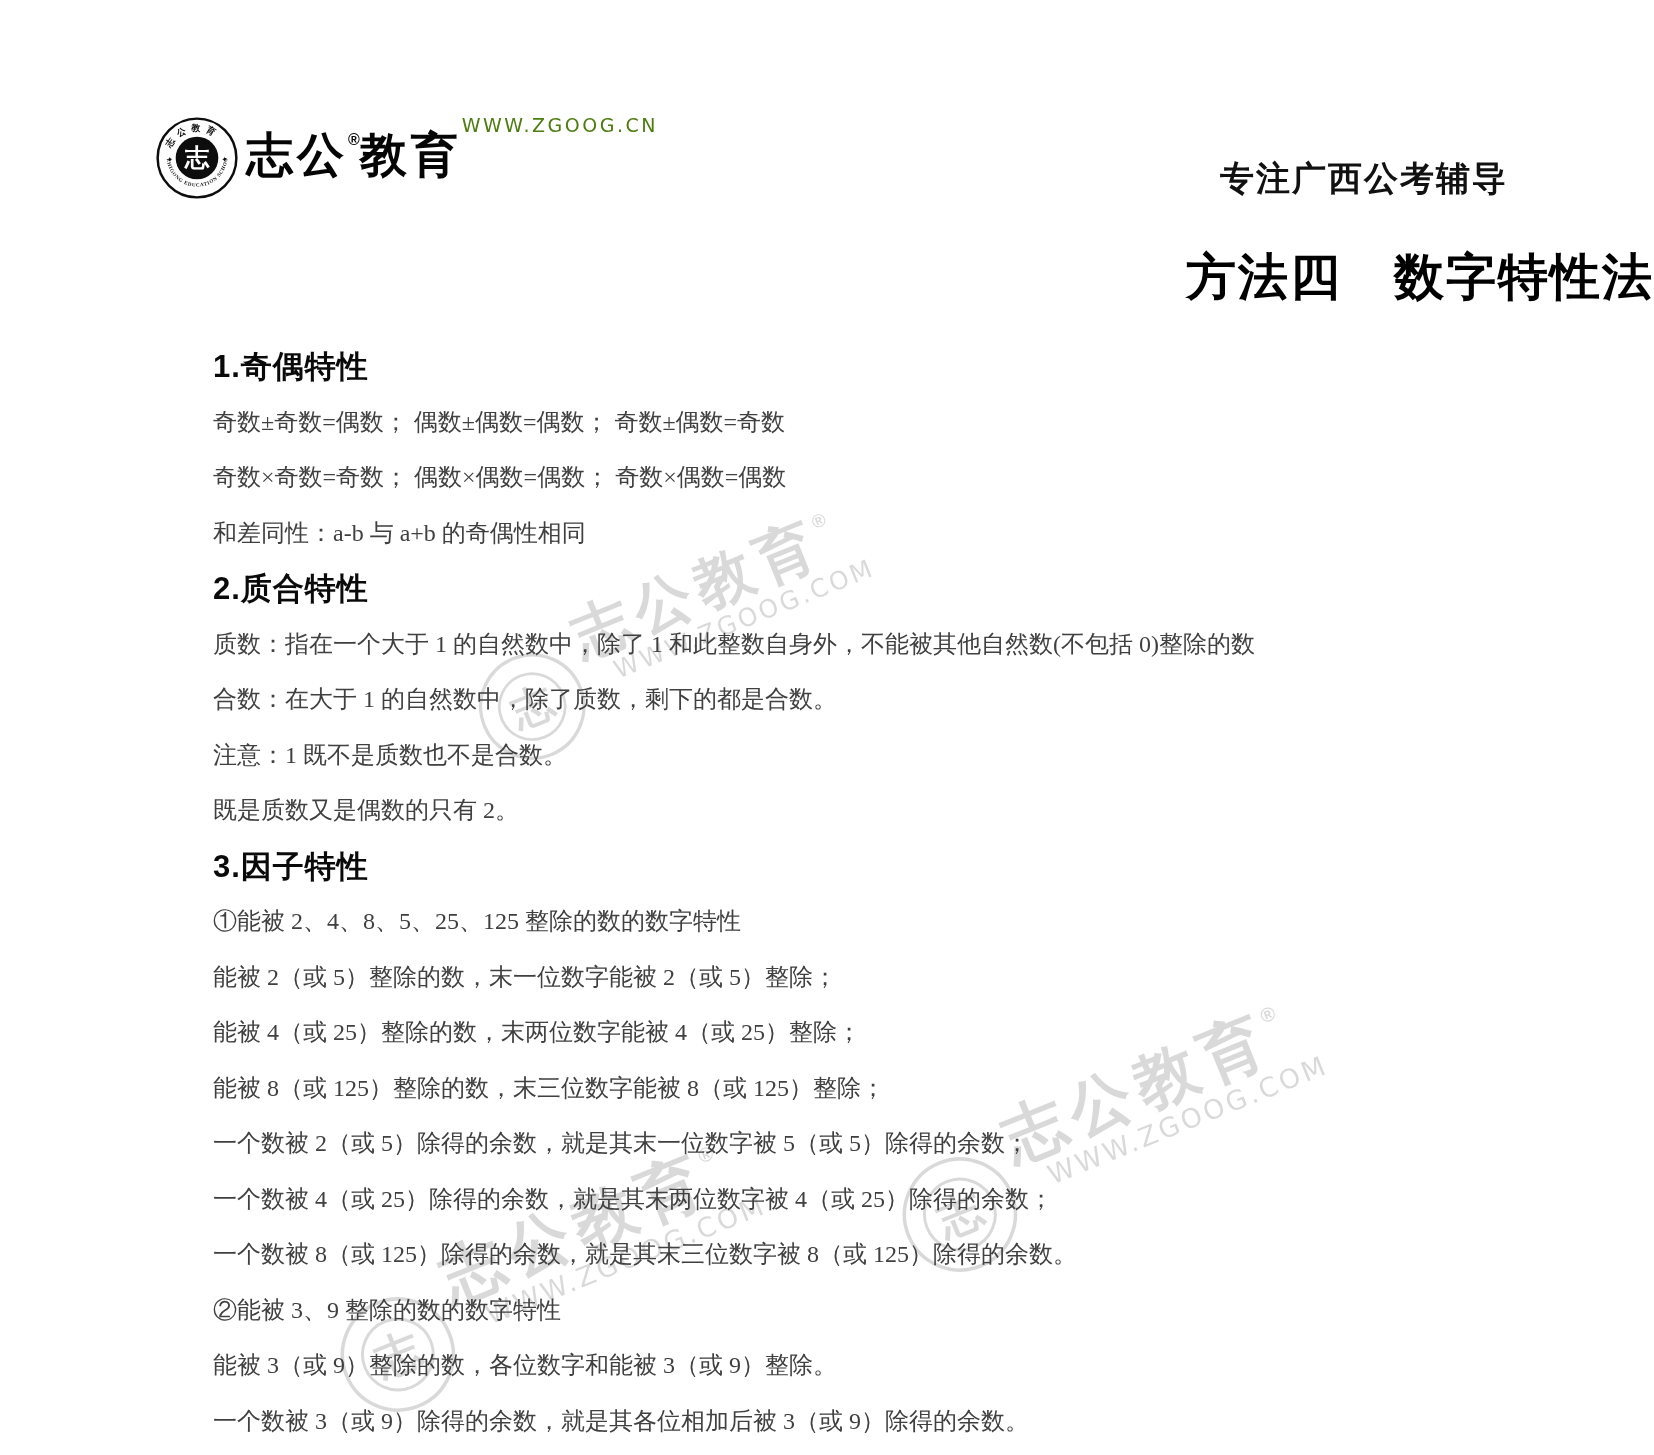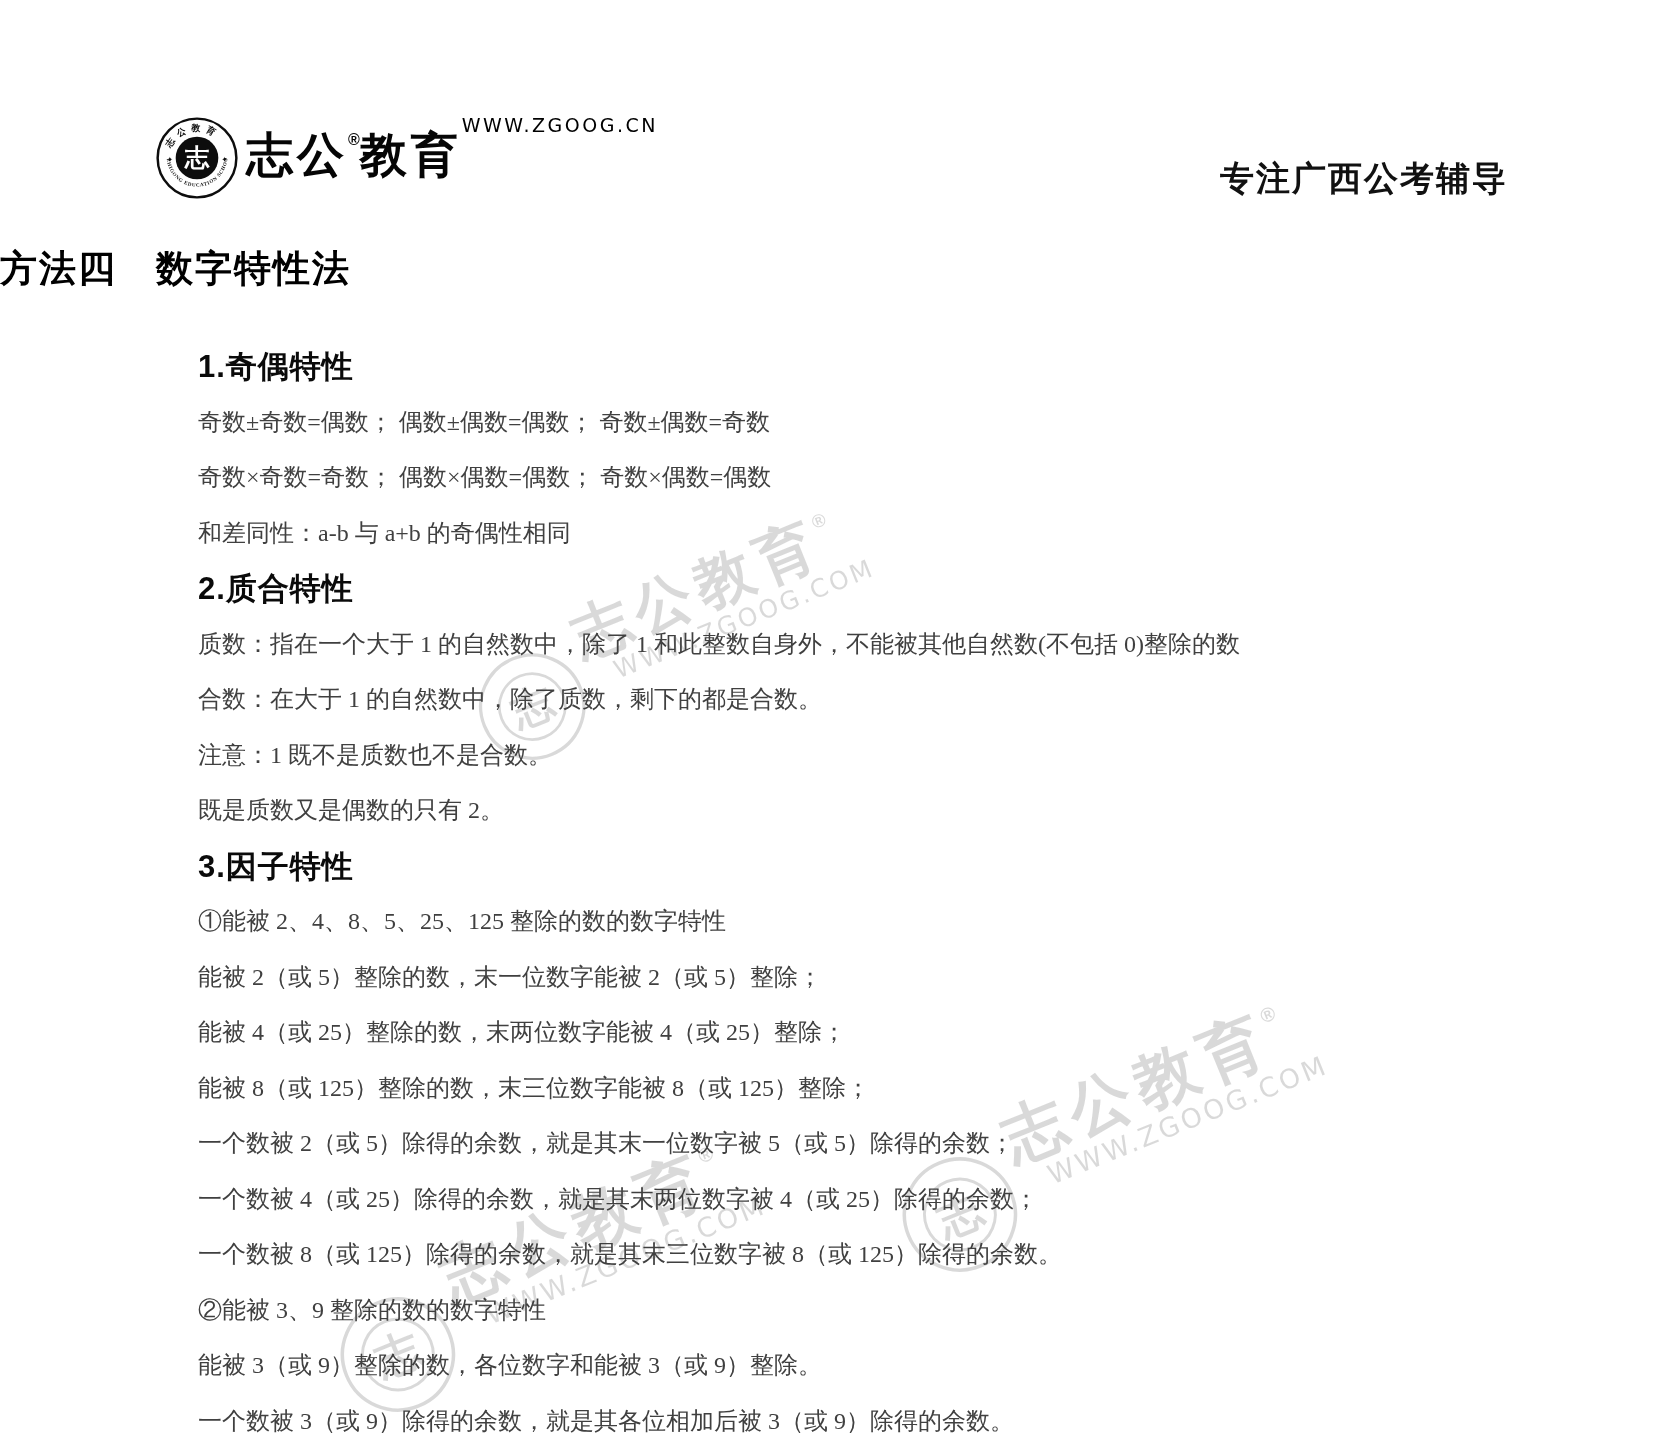--- a/index.html
+++ b/index.html
@@ -13,36 +13,36 @@
   .logo{position:absolute;left:156px;top:112px;display:flex;align-items:flex-start;}
   .logo-seal{width:82px;height:82px;margin-top:5px;}
   .logo-textcol{margin-left:8px;display:flex;flex-direction:row;}
   .logo-brand{
     font-family:"Liberation Sans","DejaVu Sans",sans-serif;font-weight:bold;
     font-size:47px;line-height:56px;color:#050505;letter-spacing:4px;white-space:nowrap;
   }
   .logo-brand sup{font-size:16px;vertical-align:26px;letter-spacing:0;}
   .logo-site{
     font-family:"DejaVu Sans","Liberation Sans",sans-serif;font-size:19px;
-    letter-spacing:2.5px;color:#000000;margin-top:2px;
+    letter-spacing:2.5px;color:#4d7c0f;margin-top:2px;
   }
   .slogan{
     position:absolute;right:146px;top:156px;font-size:34px;font-weight:bold;
     color:#111;letter-spacing:2px;white-space:nowrap;margin-left:24px;
   }
 
   
   .doc-title{
-    position:absolute;left:0;top:244px;width:100%;text-align:left;
+    position:absolute;left:0;top:244px;width:100%;text-align:right;
     font-family:"Liberation Sans","DejaVu Sans",sans-serif;font-weight:bold;
-    font-size:37px;color:#000;letter-spacing:2px;
+    font-size:50px;color:#000;letter-spacing:2px;
   }
 
   
-  .content{position:absolute;left:198px;top:339px;width:1310px;z-index:2;}
+  .content{position:absolute;left:213px;top:339px;width:1310px;z-index:2;}
   .tline{font-size:24px;line-height:55.5px;white-space:nowrap;color:#404040;}
   .tline.heading{
     font-family:"Liberation Sans","DejaVu Sans",sans-serif;
     font-weight:bold;font-size:31px;color:#0a0a0a;letter-spacing:1px;
   }
 
   
   .wm{position:absolute;opacity:0.16;z-index:1;transform:rotate(-22deg);color:#1a1a1a;}
   .wm-inner{display:flex;align-items:flex-start;}
   .wm-seal{width:118px;height:118px;margin-top:46px;flex:0 0 auto;}

